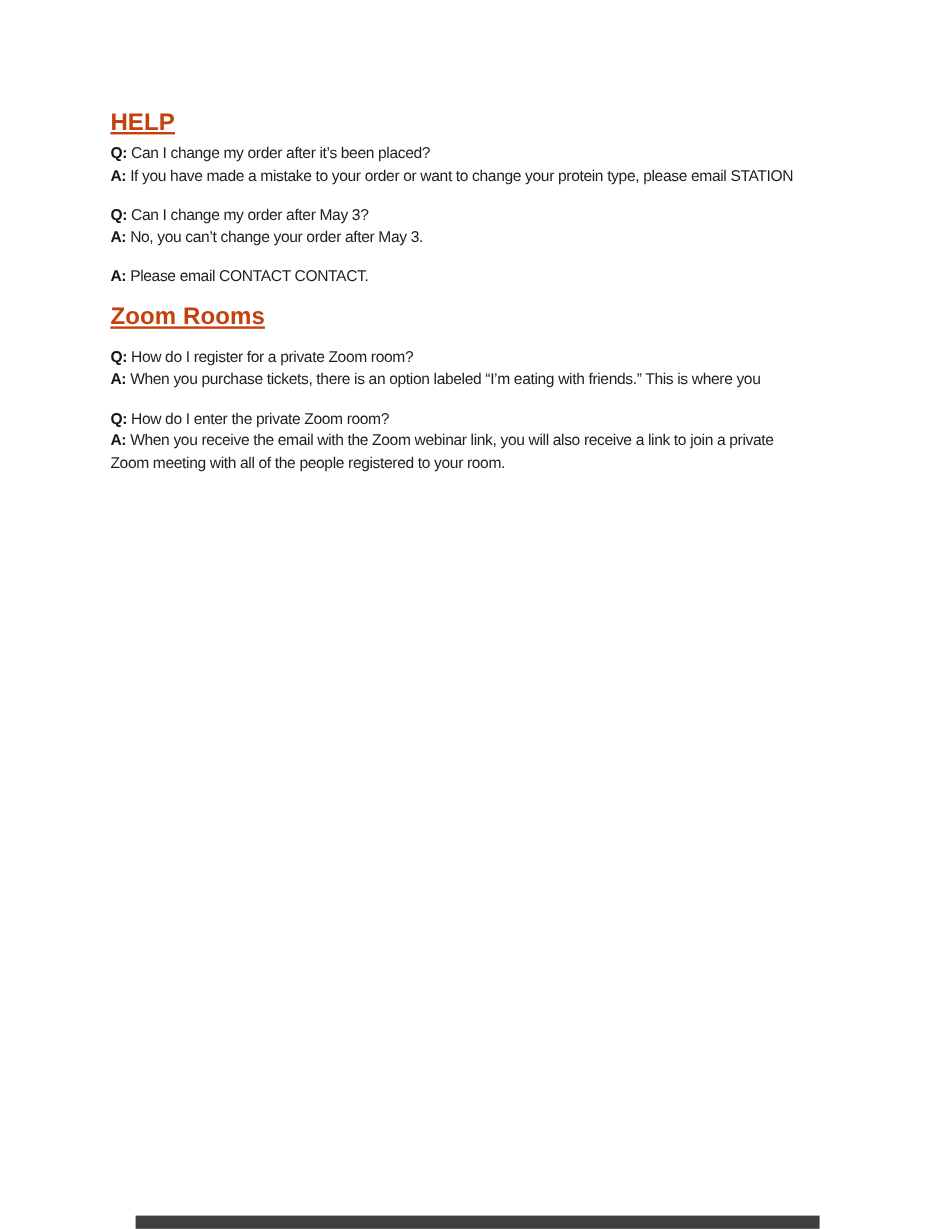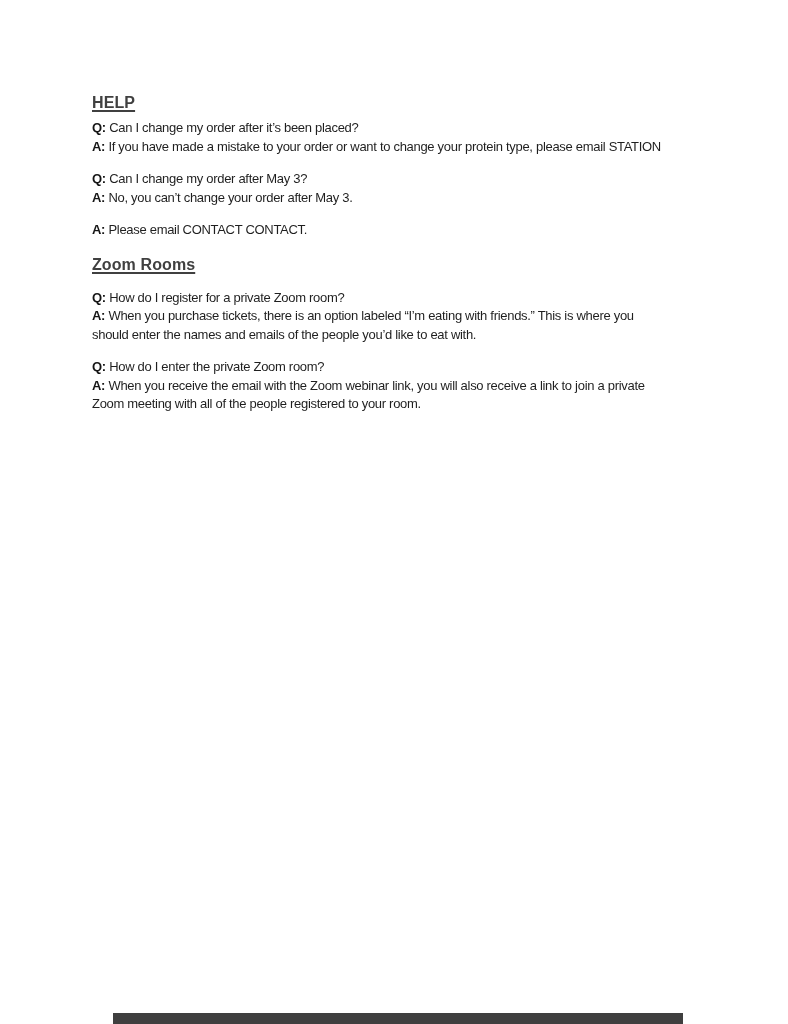--- a/index.html
+++ b/index.html
@@ -13,28 +13,28 @@
     font-family: "Liberation Sans", sans-serif;
     color: #1f1f1f;
   }
   .doc {
     position: absolute;
     left: 92px;
     top: 92px;
     width: 648px;
   }
   .section-heading {
-    font-size: 16px;
+    font-size: 20px;
     line-height: 21px;
     font-weight: bold;
     letter-spacing: 0.1px;
     text-decoration: underline;
     text-decoration-thickness: 1.5px;
     text-underline-offset: 2px;
-    color: #404040;
+    color: #c2410c;
   }
   .heading-first { margin: 0 0 6px 0; }
   .heading-spaced { margin: 6px 0 14px 0; }
   .qa { margin: 0 0 14px 0; }
   .qa p {
     margin: 0;
     font-size: 13px;
     line-height: 18.5px;
     letter-spacing: -0.3px;
   }
@@ -69,21 +69,20 @@
       <p><strong>A:</strong> <span>Please email CONTACT CONTACT.</span></p>
     </div>
   </div>
 
   <div class="section">
     <h2 class="section-heading heading-spaced">Zoom Rooms</h2>
 
     <div class="qa">
       <p><strong>Q:</strong> <span>How do I register for a private Zoom room?</span></p>
       <p><strong>A:</strong> <span>When you purchase tickets, there is an option labeled “I’m eating with friends.” This is where you</span></p>
-      <p><span>should enter the names and emails of the people you’d like to eat with.</span></p>
     </div>
 
     <div class="qa">
       <p><strong>Q:</strong> <span>How do I enter the private Zoom room?</span></p>
       <p><strong>A:</strong> <span>When you receive the email with the Zoom webinar link, you will also receive a link to join a private</span></p>
       <p><span>Zoom meeting with all of the people registered to your room.</span></p>
     </div>
   </div>
 
 </div>

